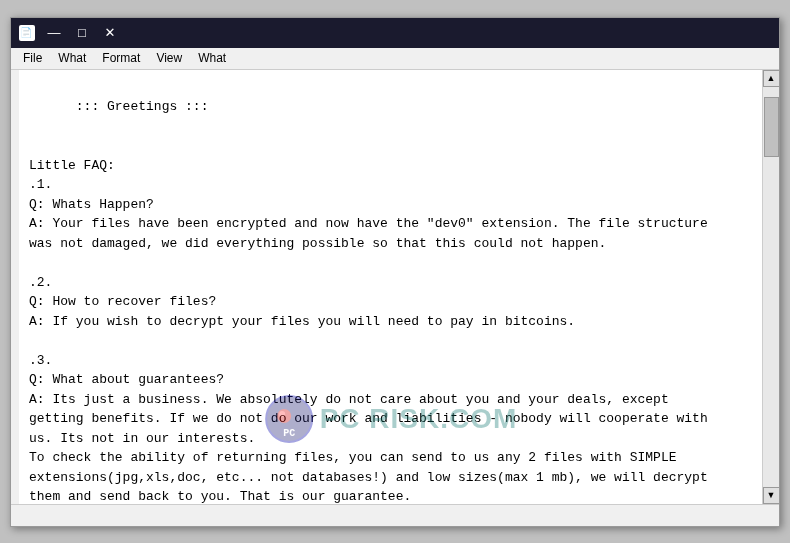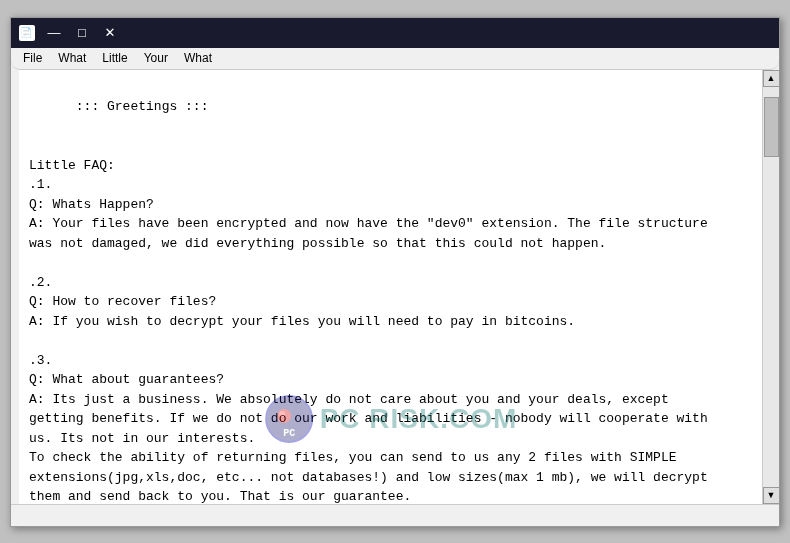--- a/index.html
+++ b/index.html
@@ -63,21 +63,20 @@
       justify-content: center;
     }
     .menu-bar {
       background: #f0f0f0;
       height: 22px;
       display: flex;
       align-items: center;
       padding: 0 4px;
       border-bottom: 1px solid #ccc;
       font-size: 12px;
-      border-radius: 9px;
     }
     .menu-item {
       padding: 2px 8px;
       cursor: pointer;
     }
     .content-area {
       display: flex;
       flex: 1;
       overflow: hidden;
     }
@@ -176,22 +175,22 @@
     <div class="title-bar-controls">
       <button class="title-bar-btn">—</button>
       <button class="title-bar-btn">□</button>
       <button class="title-bar-btn close">✕</button>
     </div>
   </div>
 
   <div class="menu-bar">
     <span class="menu-item">File</span>
     <span class="menu-item">What</span>
-    <span class="menu-item">Little</span>
-    <span class="menu-item">Your</span>
+    <span class="menu-item">Format</span>
+    <span class="menu-item">View</span>
     <span class="menu-item">What</span>
   </div>
 
   <div class="content-area">
     <div class="text-area">
       <span>::: Greetings :::
 
 
 Little FAQ:
 .1.

